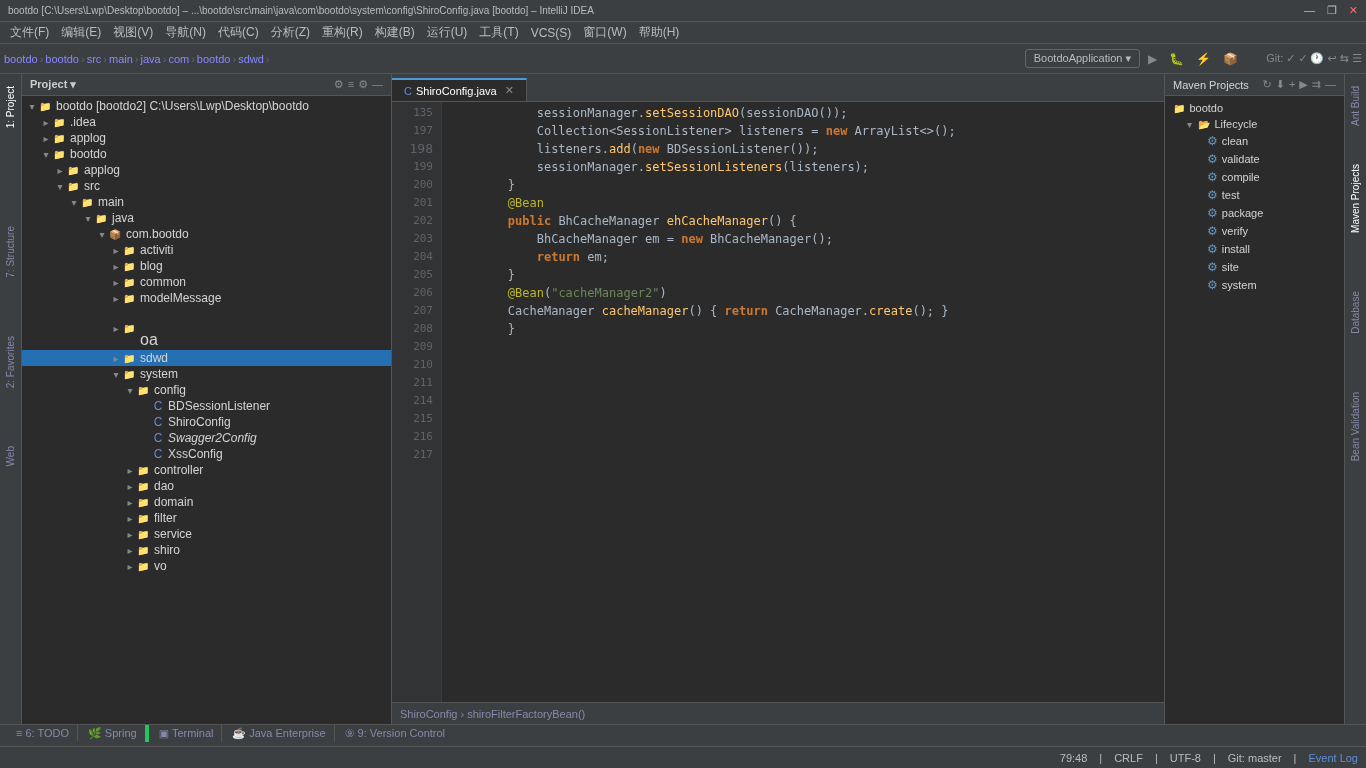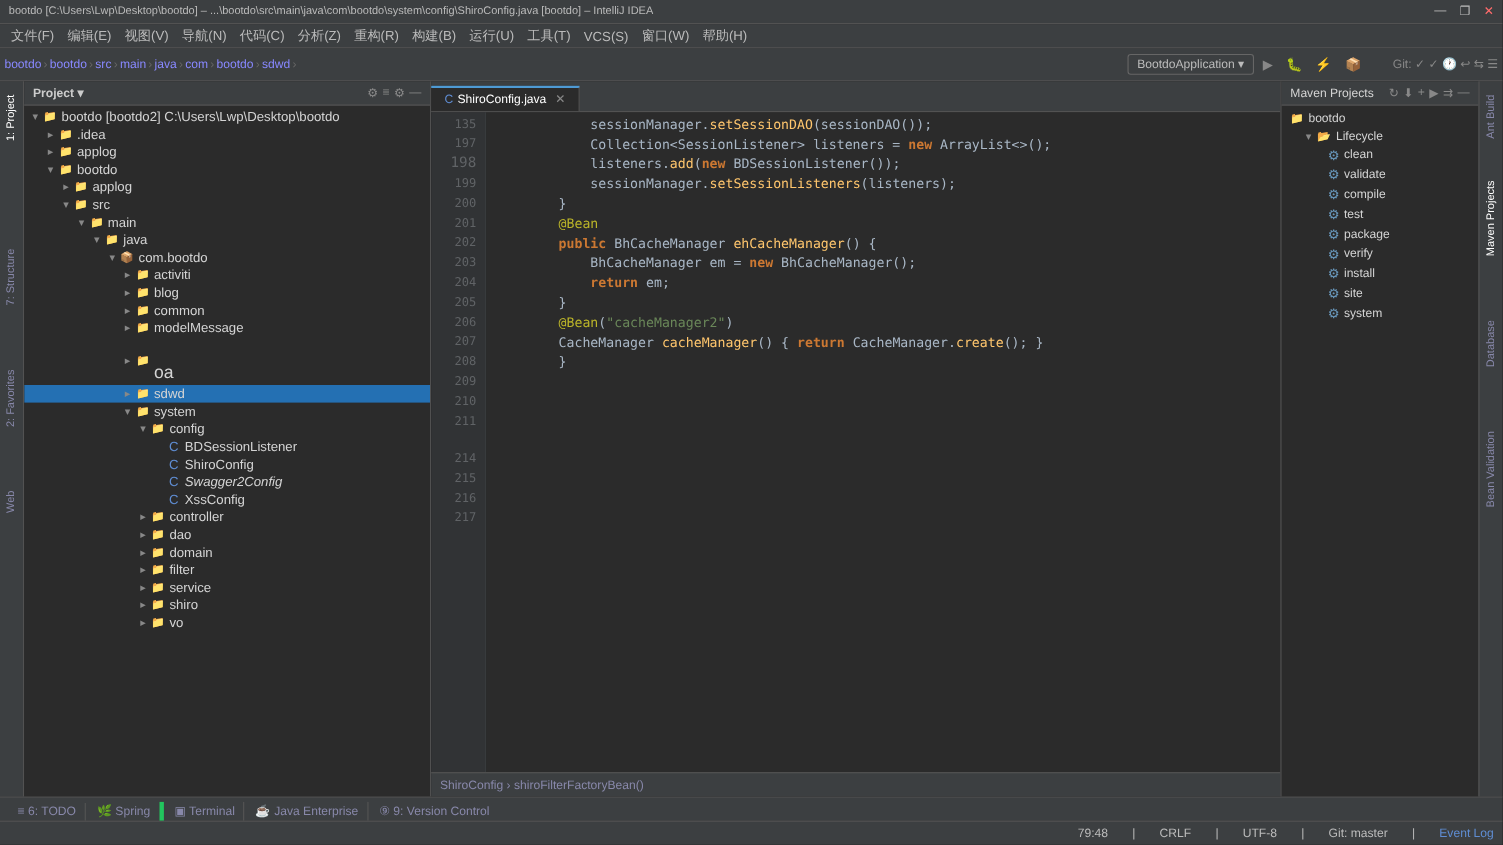--- a/index.html
+++ b/index.html
@@ -307,21 +307,21 @@
           <div style="line-height: 18px; font-size: 11px; color: rgb(96, 99, 102);">202</div>
           <div style="line-height: 18px; font-size: 11px; color: rgb(96, 99, 102);">203</div>
           <div style="line-height: 18px; font-size: 11px; color: rgb(96, 99, 102);">204</div>
           <div style="line-height: 18px; font-size: 11px; color: rgb(96, 99, 102);">205</div>
           <div style="line-height: 18px; font-size: 11px; color: rgb(96, 99, 102);">206</div>
           <div style="line-height: 18px; font-size: 11px; color: rgb(96, 99, 102);">207</div>
           <div style="line-height: 18px; font-size: 11px; color: rgb(96, 99, 102);">208</div>
           <div style="line-height: 18px; font-size: 11px; color: rgb(96, 99, 102);">209</div>
           <div style="line-height: 18px; font-size: 11px; color: rgb(96, 99, 102);">210</div>
           <div style="line-height: 18px; font-size: 11px; color: rgb(96, 99, 102);">211</div>
-          <div style="line-height: 18px; font-size: 11px; color: rgb(96, 99, 102); margin-top: 16px;">214</div>
+          <div style="line-height: 18px; font-size: 11px; color: rgb(96, 99, 102);">214</div>
           <div style="line-height: 18px; font-size: 11px; color: rgb(96, 99, 102);">215</div>
           <div style="line-height: 18px; font-size: 11px; color: rgb(96, 99, 102);">216</div>
           <div style="line-height: 18px; font-size: 11px; color: rgb(96, 99, 102);">217</div>
         </div>
       <div id="code-area">
       <div class="code-line">            sessionManager.<span class="method">setSessionDAO</span>(sessionDAO());</div>
           <div class="code-line">            Collection&lt;SessionListener&gt; listeners = <span class="kw">new</span> ArrayList&lt;&gt;();</div>
           <div class="code-line">            listeners.<span class="method">add</span>(<span class="kw">new</span> BDSessionListener());</div>
           <div class="code-line">            sessionManager.<span class="method">setSessionListeners</span>(listeners);</div>
           <div class="code-line">        }</div>
@@ -417,29 +417,29 @@
   </div>
 
   <div id="right-tabs">
     <div class="side-tab">Ant Build</div>
     <div class="side-tab active" style="margin-top:20px;">Maven Projects</div>
     <div class="side-tab" style="margin-top:40px;">Database</div>
     <div class="side-tab" style="margin-top:40px;">Bean Validation</div>
   </div>
 </div>
 
-<div id="bottom-bar" style="background:#3c3f41; height:22px; display:flex; align-items:flex-end; padding:0 8px; border-top:1px solid #555; font-size:11px; color:#8888aa; gap:2px;">
+<div id="bottom-bar" style="background:#3c3f41; height:22px; display:flex; align-items:flex-start; padding:0 8px; border-top:1px solid #555; font-size:11px; color:#8888aa; gap:2px;">
   <span style="padding:2px 8px; border-right:1px solid #555; cursor:pointer;">≡ 6: TODO</span>
   <span style="padding:2px 8px; border-right:4px solid #22c55e; cursor:pointer;">🌿 Spring</span>
   <span style="padding:2px 8px; border-right:1px solid #555; cursor:pointer;">▣ Terminal</span>
   <span style="padding:2px 8px; border-right:1px solid #555; cursor:pointer;">☕ Java Enterprise</span>
   <span style="padding:2px 8px; cursor:pointer;">⑨ 9: Version Control</span>
 </div>
 
-<div id="status-bar" style="background:#3c3f41; height:22px; display:flex; align-items:center; padding:0 8px; font-size:11px; color:#bbbbbb; border-top:1px solid #555; justify-content:flex-end; gap:22px;">
+<div id="status-bar" style="background:#3c3f41; height:22px; display:flex; align-items:center; padding:0 8px; font-size:11px; color:#bbbbbb; border-top:1px solid #555; justify-content:flex-end; gap:12px;">
   <span style="cursor:pointer;">79:48</span>
   <span>|</span>
   <span style="cursor:pointer;">CRLF</span>
   <span>|</span>
   <span style="cursor:pointer;">UTF-8</span>
   <span>|</span>
   <span style="cursor:pointer;">Git: master</span>
   <span>|</span>
   <span style="cursor:pointer; color:#5f8dd3;">Event Log</span>
 </div>

